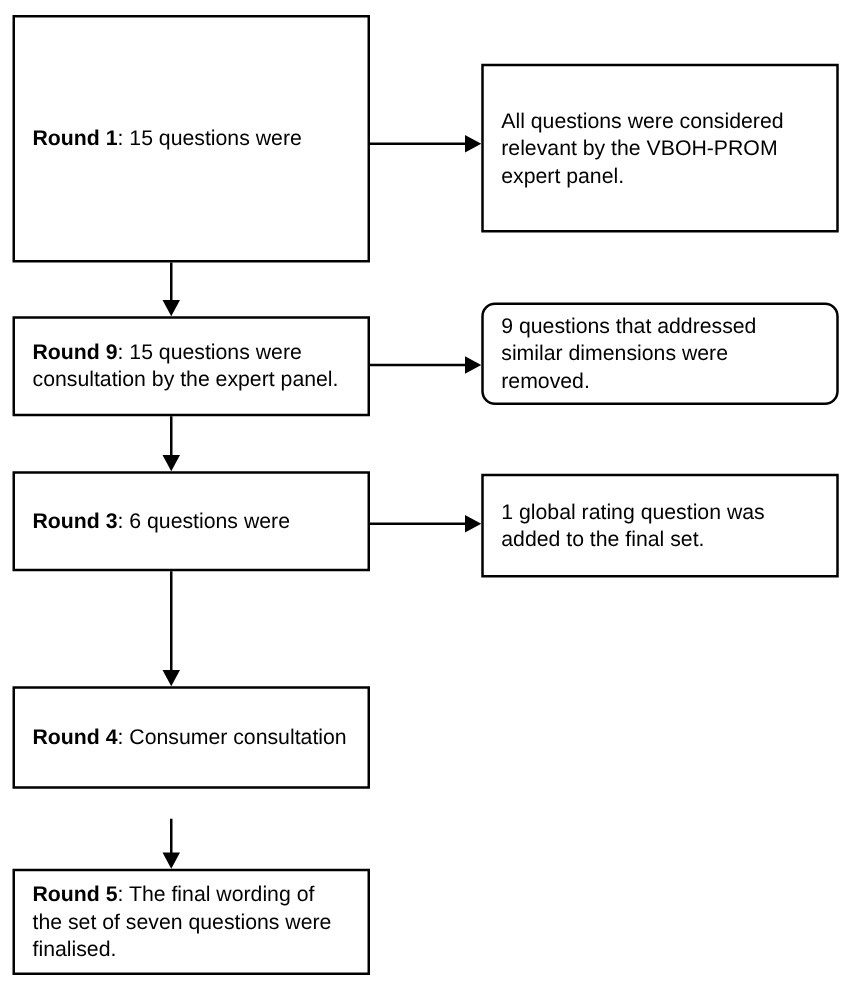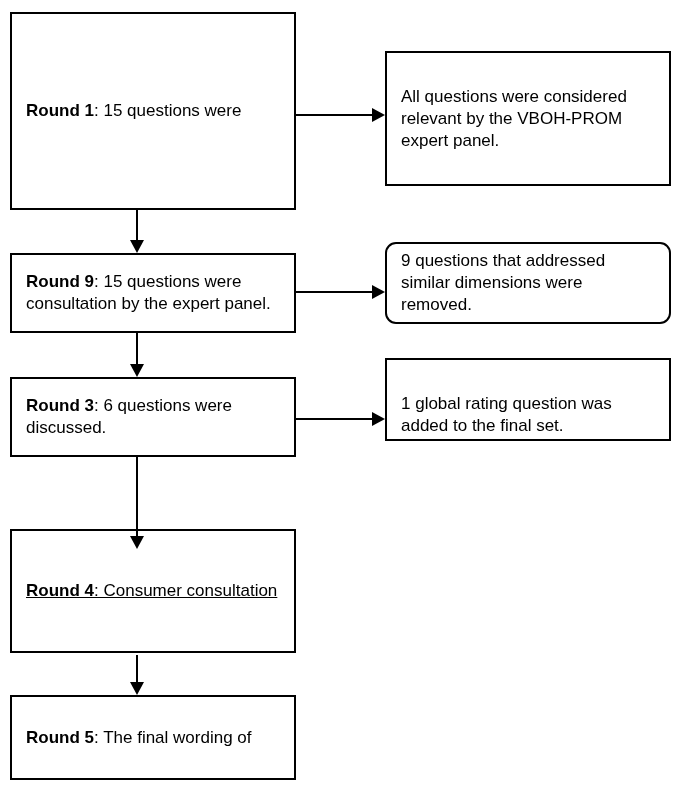--- a/index.html
+++ b/index.html
@@ -57,54 +57,55 @@
     border-top: 7px solid transparent;
     border-bottom: 7px solid transparent;
     border-left: 13px solid var(--border, #000000);
   }
 
   
   .round { left: 10px; width: 286px; }
   #round-1 { top: 12px;  height: 198px; }
   #round-2 { top: 253px; height: 80px; }
   #round-3 { top: 377px; height: 80px; }
-  #round-4 { top: 529px; height: 124px; text-decoration: underline; }
+  #round-4 { top: 549px; height: 82px; }
   #round-5 { top: 695px; height: 85px; justify-content: center; }
 
   
   .outcome { left: 385px; width: 286px; }
   #outcome-1 { top: 51px;  height: 135px; }
   #outcome-2 { top: 242px; height: 82px; border-radius: 11px; }
-  #outcome-3 { top: 358px; height: 83px; justify-content: flex-end; }
+  #outcome-3 { top: 379px; height: 83px; }
 </style>
 </head>
 <body>
 
 <div class="canvas">
 
   <div class="box round" id="round-1">
     <div class="first-line"><span class="bold">Round 1</span><span>: 15 questions were</span></div>
   </div>
 
   <div class="box round" id="round-2">
     <div class="first-line"><span class="bold">Round 9</span><span>: 15 questions were</span></div>
     <div class="lines">consultation by the expert panel.</div>
   </div>
 
   <div class="box round" id="round-3">
     <div class="first-line"><span class="bold">Round 3</span><span>: 6 questions were</span></div>
-    <div class="lines">discussed.</div>
   </div>
 
   <div class="box round" id="round-4">
     <div class="first-line"><span class="bold">Round 4</span><span>: Consumer consultation</span></div>
   </div>
 
   <div class="box round" id="round-5">
     <div class="first-line"><span class="bold">Round 5</span><span>: The final wording of</span></div>
+    <div class="lines">the set of seven questions were
+finalised.</div>
   </div>
 
   <div class="box outcome" id="outcome-1">
     <div class="lines">All questions were considered
 relevant by the VBOH-PROM
 expert panel.</div>
   </div>
 
   <div class="box outcome" id="outcome-2">
     <div class="lines">9 questions that addressed

